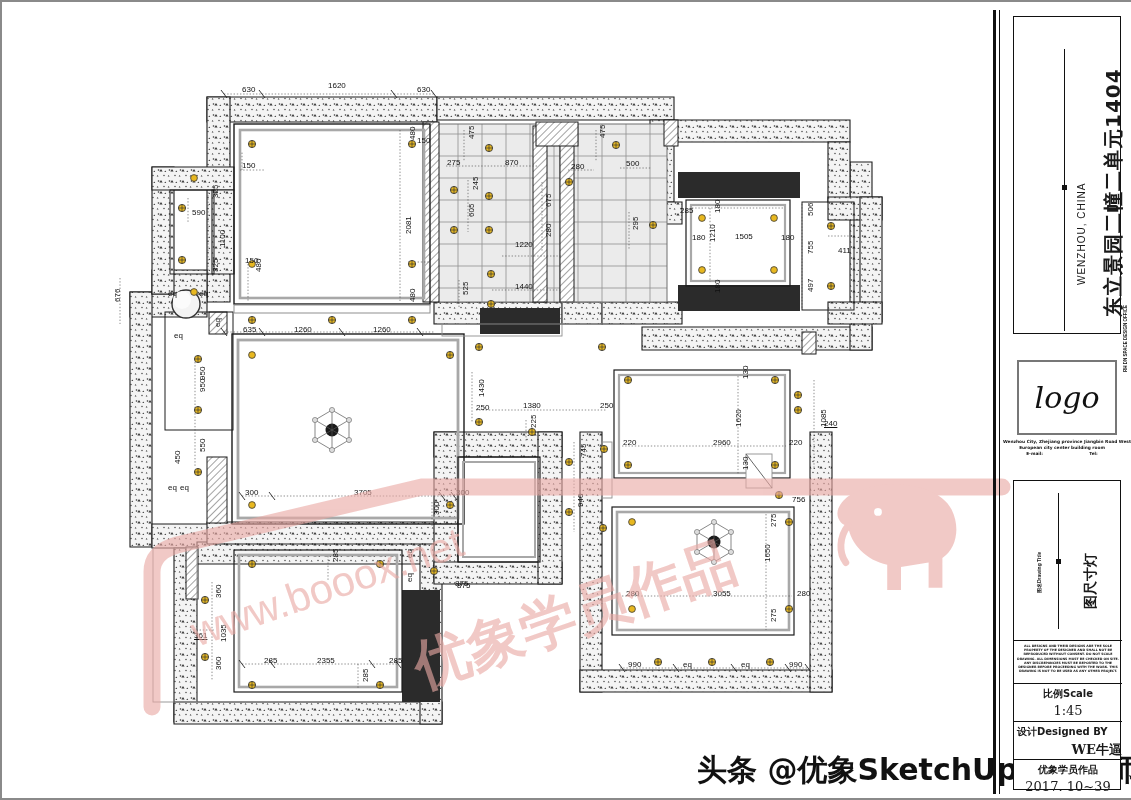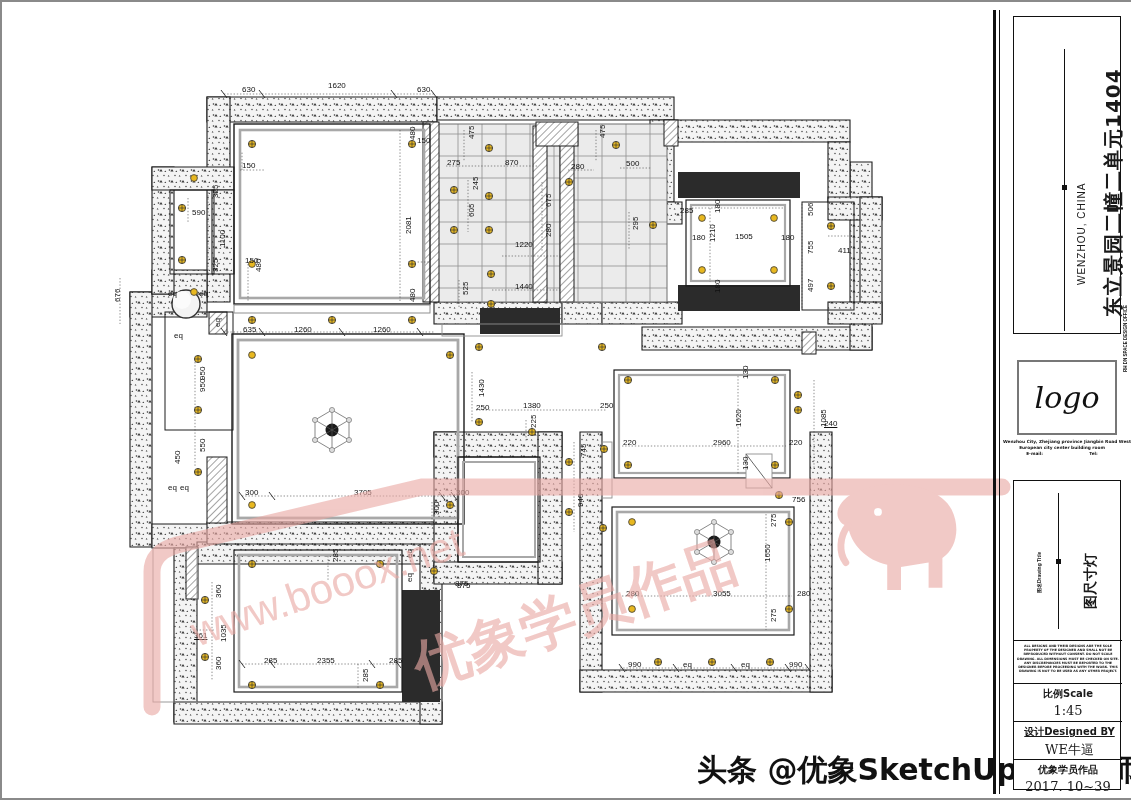--- a/index.html
+++ b/index.html
@@ -69,22 +69,22 @@
   #drawdot{position:absolute;left:42px;top:78px;width:5px;height:5px;background:#111;}
 
   #notes{position:absolute;left:3px;top:3px;width:102px;font-size:3.2px;
          line-height:4.2px;font-weight:bold;text-align:center;color:#111;
          font-family:"DejaVu Sans",sans-serif;}
 
   .lbl{text-align:center;font-size:10px;font-weight:bold;
        font-family:"DejaVu Sans",sans-serif;padding-top:3px;}
   .val{text-align:center;font-size:13px;padding-top:2px;
        font-family:"DejaVu Serif",serif;}
-  .lbl-l{text-align:center;padding-left:3px;text-decoration:underline;}
-  .val-l{text-align:center;padding-left:3px;font-weight:normal;}
+  .lbl-l{text-align:left;padding-left:3px;}
+  .val-l{text-align:right;padding-left:3px;font-weight:bold;}
 
   
   #wm-red{position:absolute;left:120px;top:455px;width:900px;height:260px;
           pointer-events:none;}
   #wm-bottom{position:absolute;left:695px;top:748px;font-size:30px;
              font-weight:bold;color:#111;white-space:nowrap;
              font-family:"DejaVu Sans",sans-serif;}
 </style>
 </head>
 <body>

